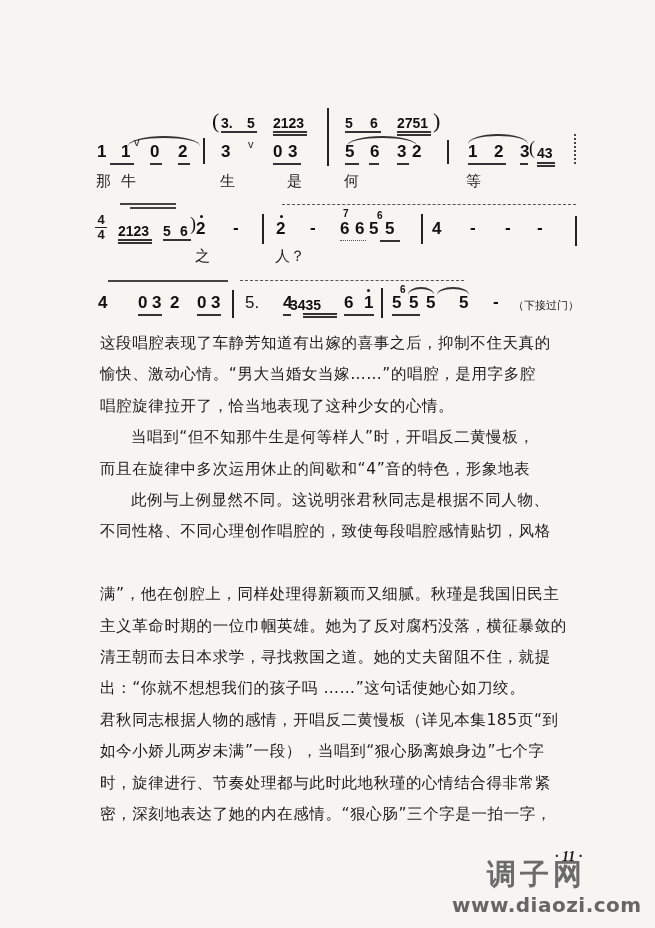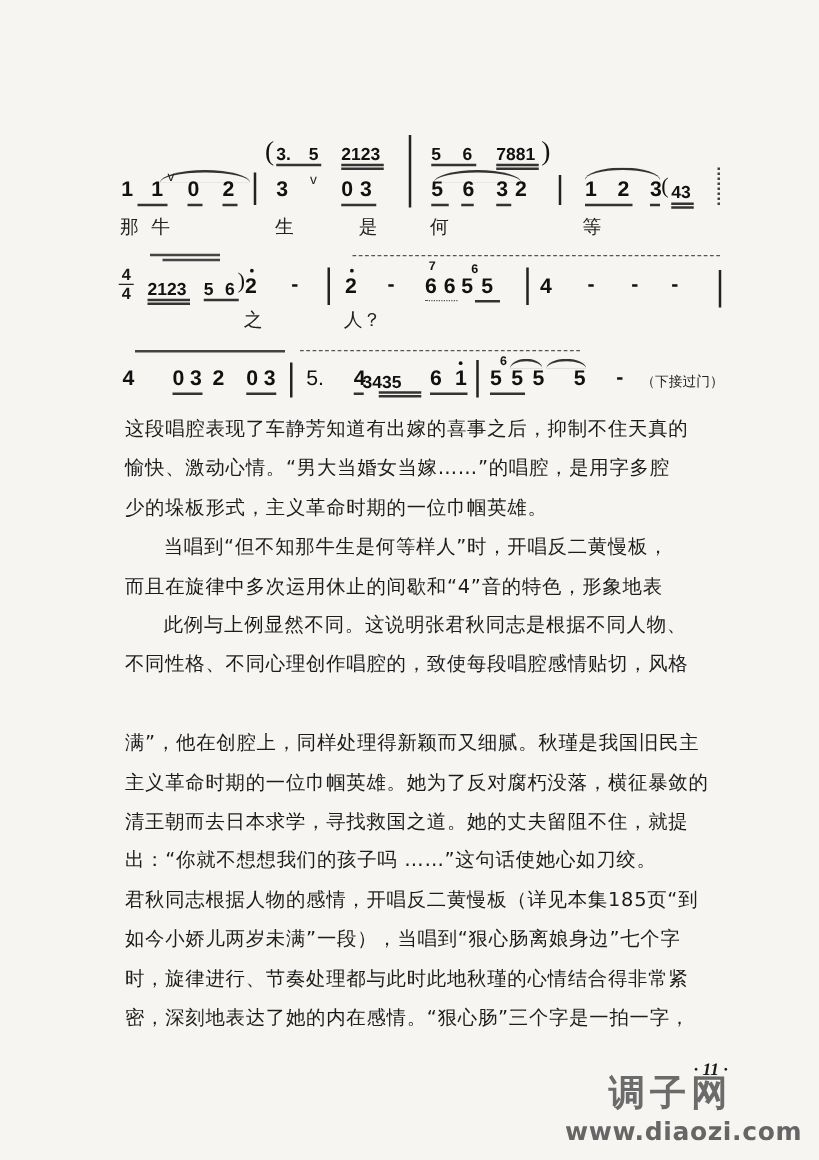--- a/index.html
+++ b/index.html
@@ -73,21 +73,21 @@
     <div class="paren" style="left:212px;top:108px;">(</div>
     <span class="n sm" style="left:221px;top:114px;">3.</span>
     <span class="n sm" style="left:247px;top:114px;">5</span>
     <div class="ul" style="left:221px;top:131px;width:36px;"></div>
     <span class="n sm" style="left:273px;top:114px;">2123</span>
     <div class="ul" style="left:273px;top:131px;width:34px;"></div>
     <div class="ul" style="left:273px;top:134px;width:34px;"></div>
     <span class="n sm" style="left:345px;top:114px;">5</span>
     <span class="n sm" style="left:370px;top:114px;">6</span>
     <div class="ul" style="left:345px;top:131px;width:36px;"></div>
-    <span class="n sm" style="left:397px;top:114px;">7881</span>
+    <span class="n sm" style="left:397px;top:114px;">2751</span>
     <div class="ul" style="left:397px;top:131px;width:34px;"></div>
     <div class="ul" style="left:397px;top:134px;width:34px;"></div>
     <div class="paren" style="left:433px;top:108px;">)</div>
 
     <div class="slur" style="left:128px;top:136px;width:72px;"></div>
     <span class="n" style="left:97px;top:143px;">1</span>
     <span class="n" style="left:121px;top:143px;">1</span>
     <div class="ul" style="left:110px;top:163px;width:24px;"></div>
     <span class="breath" style="left:134px;top:136px;">v</span>
     <span class="n" style="left:150px;top:143px;">0</span>
@@ -209,21 +209,21 @@
     <span class="n" style="left:426px;top:294px;">5</span>
     <span class="n" style="left:459px;top:294px;">5</span>
     <span class="n" style="left:493px;top:293px;">-</span>
     <span class="note-tag" style="left:513px;top:298px;">（下接过门）</span>
   </div>
 
   <div class="prose">
     <p>
       <span>这段唱腔表现了车静芳知道有出嫁的喜事之后，抑制不住天真的</span><br>
       <span>愉快、激动心情。“男大当婚女当嫁……”的唱腔，是用字多腔</span><br>
-      <span>少的垛板形式，主义革命时期的一位巾帼英雄。</span>
+      <span>唱腔旋律拉开了，恰当地表现了这种少女的心情。</span>
     </p>
     <p class="indent">
       <span>当唱到“但不知那牛生是何等样人”时，开唱反二黄慢板，</span><br>
       <span>而且在旋律中多次运用休止的间歇和“4”音的特色，形象地表</span><br>
     </p>
     <p class="indent">
       <span>此例与上例显然不同。这说明张君秋同志是根据不同人物、</span><br>
       <span>不同性格、不同心理创作唱腔的，致使每段唱腔感情贴切，风格</span><br>
       <br>
       <span>满”，他在创腔上，同样处理得新颖而又细腻。秋瑾是我国旧民主</span><br>

